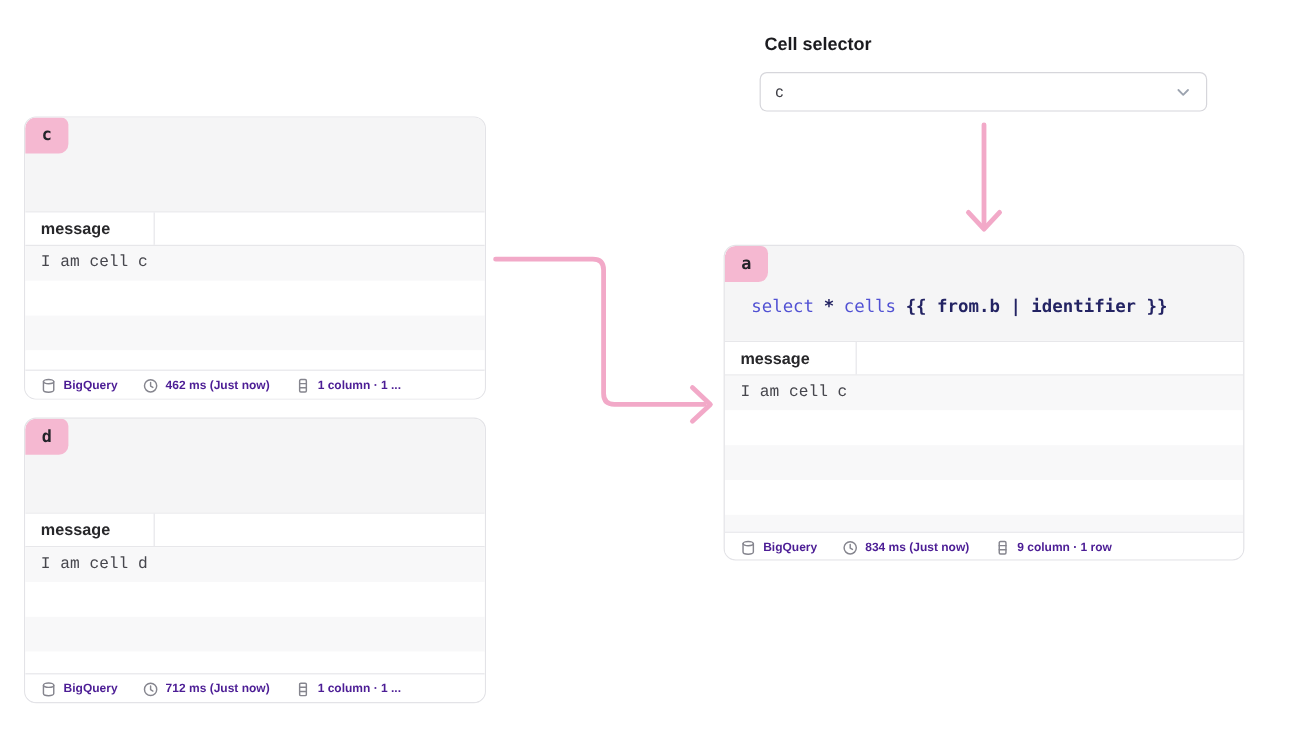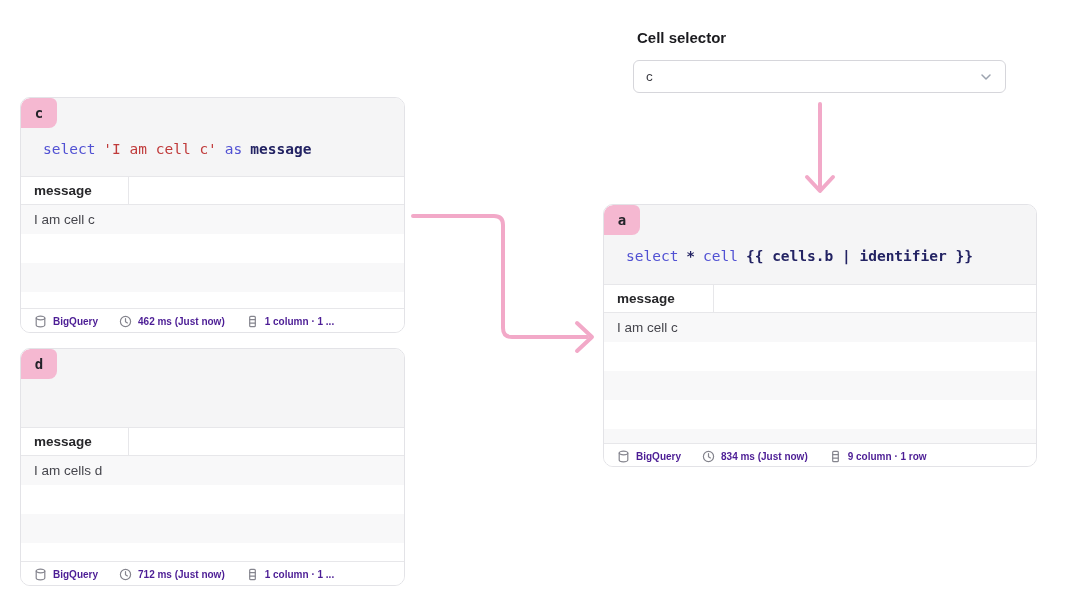--- a/index.html
+++ b/index.html
@@ -37,21 +37,21 @@
   .kw  { color:#5151d3; }
   .str { color:#c03a3a; }
   .op  { color:#232363; font-weight:700; }
   .ident { color:#232363; font-weight:700; }
 
   .thead { display:flex; height:29px; background:#fff; border-bottom:1px solid #e7e7ea; border-top:1px solid #e7e7ea; }
   .hcol { width:108px; padding-left:13px; border-right:1px solid #e7e7ea; font-weight:700;
           font-size:13.5px; line-height:28px; color:#27272a; }
   .card-a .hcol { width:110px; }
 
-  .tbody { overflow:hidden; }
+  .tbody { overflow:hidden;font-family:Liberation Mono, monospace; }
   .card-c .tbody, .card-d .tbody { height:103px; }
   .card-d .tbody { height:105px; }
   .card-a .tbody { height:130px; }
   .trow { height:29px; line-height:29px; padding-left:13px; font-size:13.5px; color:#46464d; background:#fff; }
   .trow:nth-child(odd) { background:#f8f8f9; }
 
   .cfooter { height:26px; border-top:1px solid #e7e7ea; background:#fff; display:flex; align-items:center;
              padding-left:13px; color:#4c1d95; font-size:10px; white-space:nowrap; overflow:hidden;font-weight:bold; }
   .card-a .cfooter { height:25px; }
   .fgroup { display:flex; align-items:center; margin-right:21px; }
@@ -78,21 +78,20 @@
   <div class="dropdown">
     <span class="dropdown-value">c</span>
     <svg class="chevron" viewBox="0 0 14 14">
       <path d="M3 5 L7 9 L11 5" fill="none" stroke="#9ca3af" stroke-width="1.5" stroke-linecap="round" stroke-linejoin="round"></path>
     </svg>
   </div>
 
   <div class="card card-c">
     <div class="codearea">
       <div class="tab">c</div>
-      <div class="code"><span class="tok kw">select</span><span class="tok str">'I am cell c'</span><span class="tok kw">as</span><span class="tok ident">message</span></div>
     </div>
     <div class="thead">
       <div class="hcol">message</div>
     </div>
     <div class="tbody">
       <div class="trow">I am cell c</div>
       <div class="trow"></div>
       <div class="trow"></div>
       <div class="trow"></div>
     </div>
@@ -123,21 +122,21 @@
   </div>
 
   <div class="card card-d">
     <div class="codearea">
       <div class="tab">d</div>
     </div>
     <div class="thead">
       <div class="hcol">message</div>
     </div>
     <div class="tbody">
-      <div class="trow">I am cells d</div>
+      <div class="trow">I am cell d</div>
       <div class="trow"></div>
       <div class="trow"></div>
       <div class="trow"></div>
     </div>
     <div class="cfooter">
       <span class="fgroup">
         <svg class="ficon" viewBox="0 0 13 13">
             <ellipse cx="6.5" cy="3" rx="4.3" ry="1.8"></ellipse>
             <path d="M2.2 3 V10 c0 1 1.9 1.8 4.3 1.8 s4.3 -.8 4.3 -1.8 V3"></path>
           </svg>
@@ -157,21 +156,21 @@
             <line x1="3.7" y1="8.2" x2="9.3" y2="8.2"></line>
           </svg>
         <span>1 column · 1 ...</span>
       </span>
     </div>
   </div>
 
   <div class="card card-a">
     <div class="codearea">
       <div class="tab">a</div>
-      <div class="code"><span class="tok kw">select</span><span class="tok op">*</span><span class="tok kw">cell</span><span class="tok ident">{{ cells.b | identifier }}</span></div>
+      <div class="code"><span class="tok kw">select</span><span class="tok op">*</span><span class="tok kw">cells</span><span class="tok ident">{{ from.b | identifier }}</span></div>
     </div>
     <div class="thead">
       <div class="hcol">message</div>
     </div>
     <div class="tbody">
       <div class="trow">I am cell c</div>
       <div class="trow"></div>
       <div class="trow"></div>
       <div class="trow"></div>
       <div class="trow"></div>

